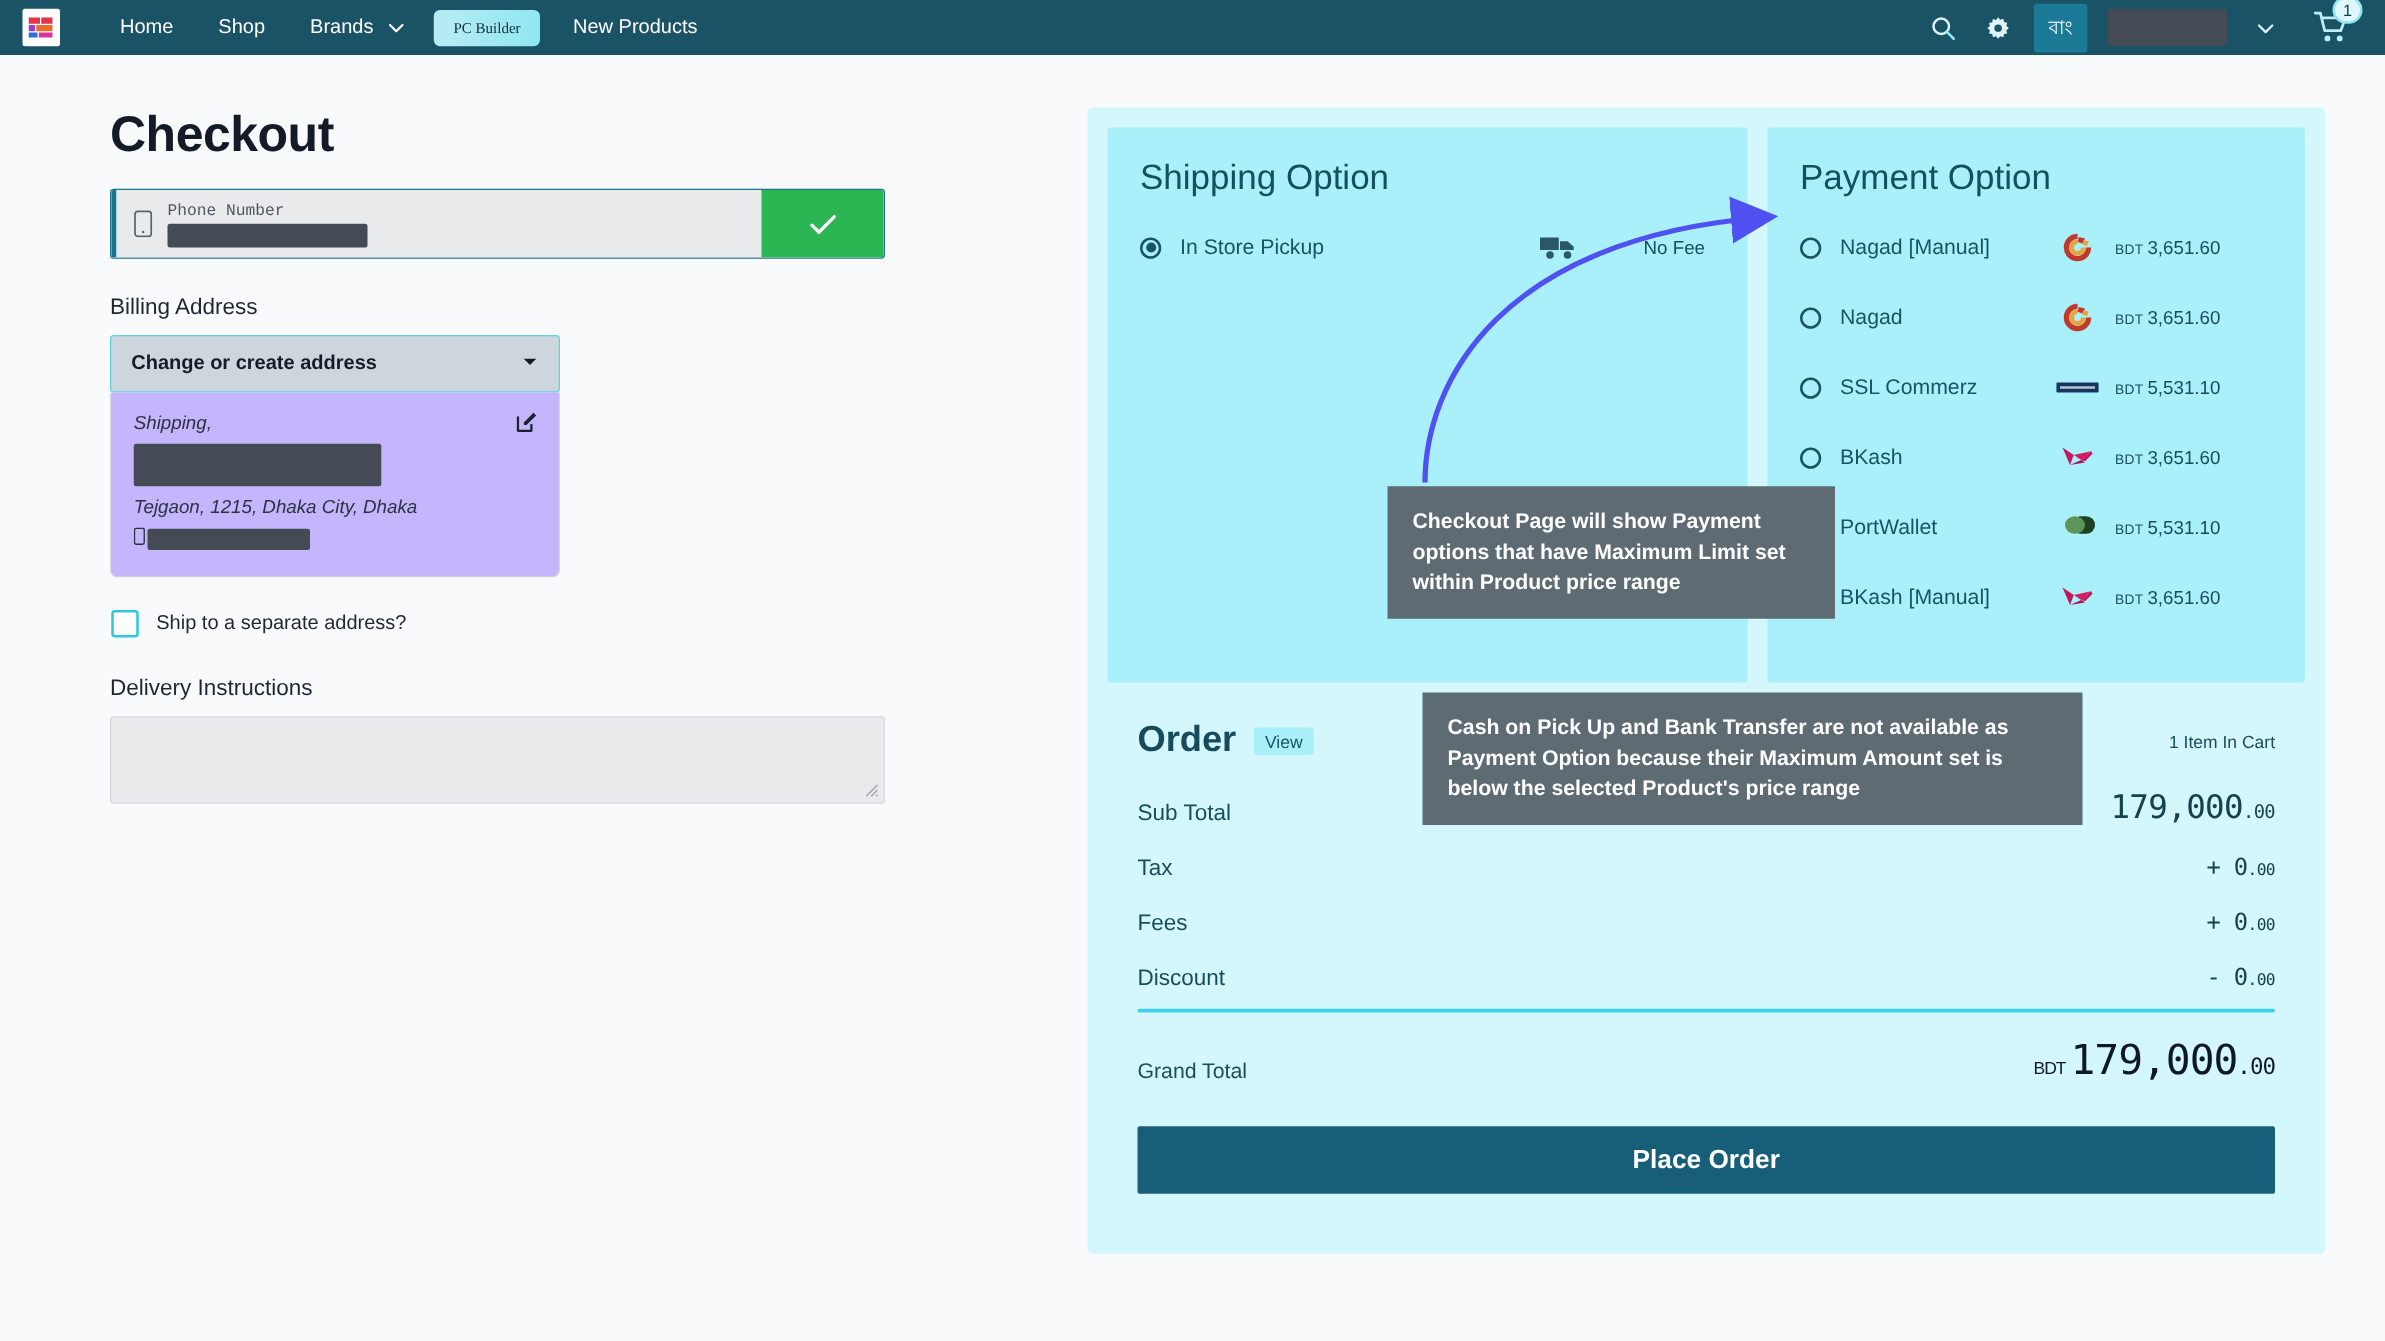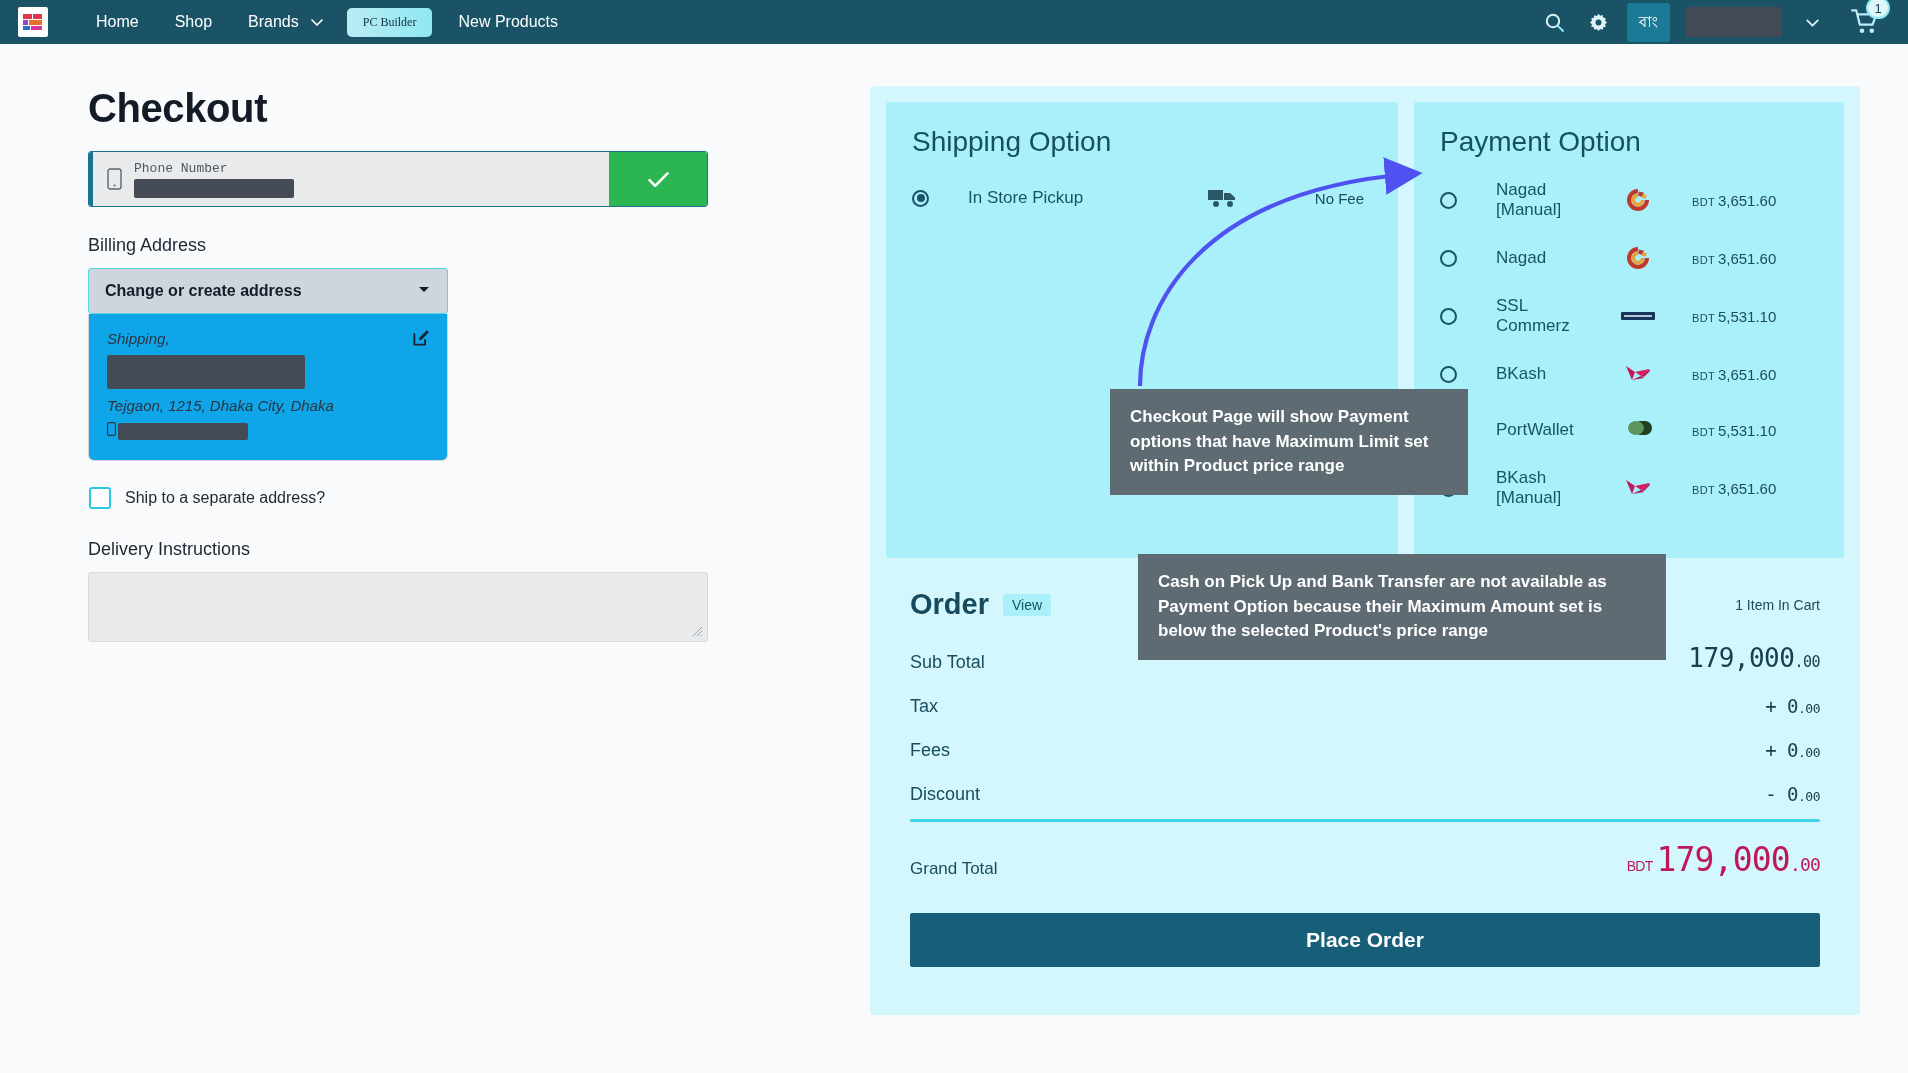--- a/index.html
+++ b/index.html
@@ -97,21 +97,21 @@
   .section-label { font-size: 18px; color: #1e2733; margin: 28px 0 12px; }
   .addr-select {
     width: 360px; height: 46px; background: #cdd5dd;
     border: 1px solid #5fd3e6; border-radius: 3px;
     display: flex; align-items: center; justify-content: space-between;
     padding: 0 16px;
   }
   .addr-select-text { font-size: 16px; font-weight: 700; color: #151c27; }
   .addr-card {
     width: 360px; border: 1px solid #d2d6da; border-top: none;
-    border-radius: 0 0 6px 6px; background: #0ea5e9;
+    border-radius: 0 0 6px 6px; background: #c4b5fd;
     padding: 16px 18px 20px; position: relative;
   }
   .addr-line { font-size: 15px; font-style: italic; color: #2b3440; margin-bottom: 8px; }
   .addr-name-redact { width: 198px; height: 34px; display: block; margin-bottom: 8px; }
   .addr-phone-row { display: flex; align-items: center; gap: 2px; }
   .addr-phone-redact { width: 130px; height: 17px; }
   .addr-edit-icon {
     position: absolute; top: 14px; right: 16px; color: #1a2230;
   }
 
@@ -134,21 +134,21 @@
     background: #d3f7fc; border-radius: 4px;
     padding: 16px; position: relative;
   }
   .opt-row { display: flex; gap: 16px; }
   .opt-panel { background: #a9f0fa; border-radius: 3px; padding: 24px 26px 30px; }
   .opt-panel.shipping { width: 512px; }
   .opt-panel.payment { flex: 1; }
   .opt-title { font-size: 28px; color: #15505f; font-weight: 400; margin-bottom: 22px; }
   .opt-item {
     display: flex; align-items: center; min-height: 36px;
-    margin-bottom: 20px; padding-right: 8px; gap: 24px;
+    margin-bottom: 20px; padding-right: 8px;
   }
   .radio-outer {
     width: 17px; height: 17px; border: 2px solid #1a5366;
     border-radius: 50%; margin-right: 15px; flex: none;
     display: flex; align-items: center; justify-content: center;
   }
   .radio-outer.checked::after {
     content: ''; width: 8px; height: 8px; border-radius: 50%; background: #1a5366;
   }
   .opt-name { font-size: 17px; color: #195464; flex: 1; }
@@ -175,21 +175,21 @@
   .sum-value {
     font-family: "DejaVu Sans Mono", monospace; color: #16414f;
     font-size: 26px; letter-spacing: -0.5px;
   }
   .sum-value small { font-size: 15px; }
   .sum-value.small { font-size: 19px; }
   .sum-value.small small { font-size: 13px; }
   .divider { height: 3px; background: #3fd3e8; margin: 14px 0 4px; border-radius: 2px; }
   .grand-row { display: flex; align-items: flex-end; justify-content: space-between; margin-top: 18px; }
   .grand-label { font-size: 17px; color: #1a4d5c; }
-  .grand-value { font-family: "DejaVu Sans Mono", monospace; color: #be185d; font-size: 33px; letter-spacing: -0.8px; text-align: right; }
+  .grand-value { font-family: "DejaVu Sans Mono", monospace; color: #0f172a; font-size: 33px; letter-spacing: -0.8px; text-align: right; }
   .grand-value .cur { font-size: 14px; margin-right: 4px; font-family: "Liberation Sans", sans-serif; }
   .grand-value small { font-size: 18px; }
   .place-order {
     margin: 34px 0 10px; height: 54px; background: #175f78;
     color: #ffffff; font-size: 21px; font-weight: 700;
     display: flex; align-items: center; justify-content: center;
     border-radius: 2px; cursor: pointer;
   }
 
   

